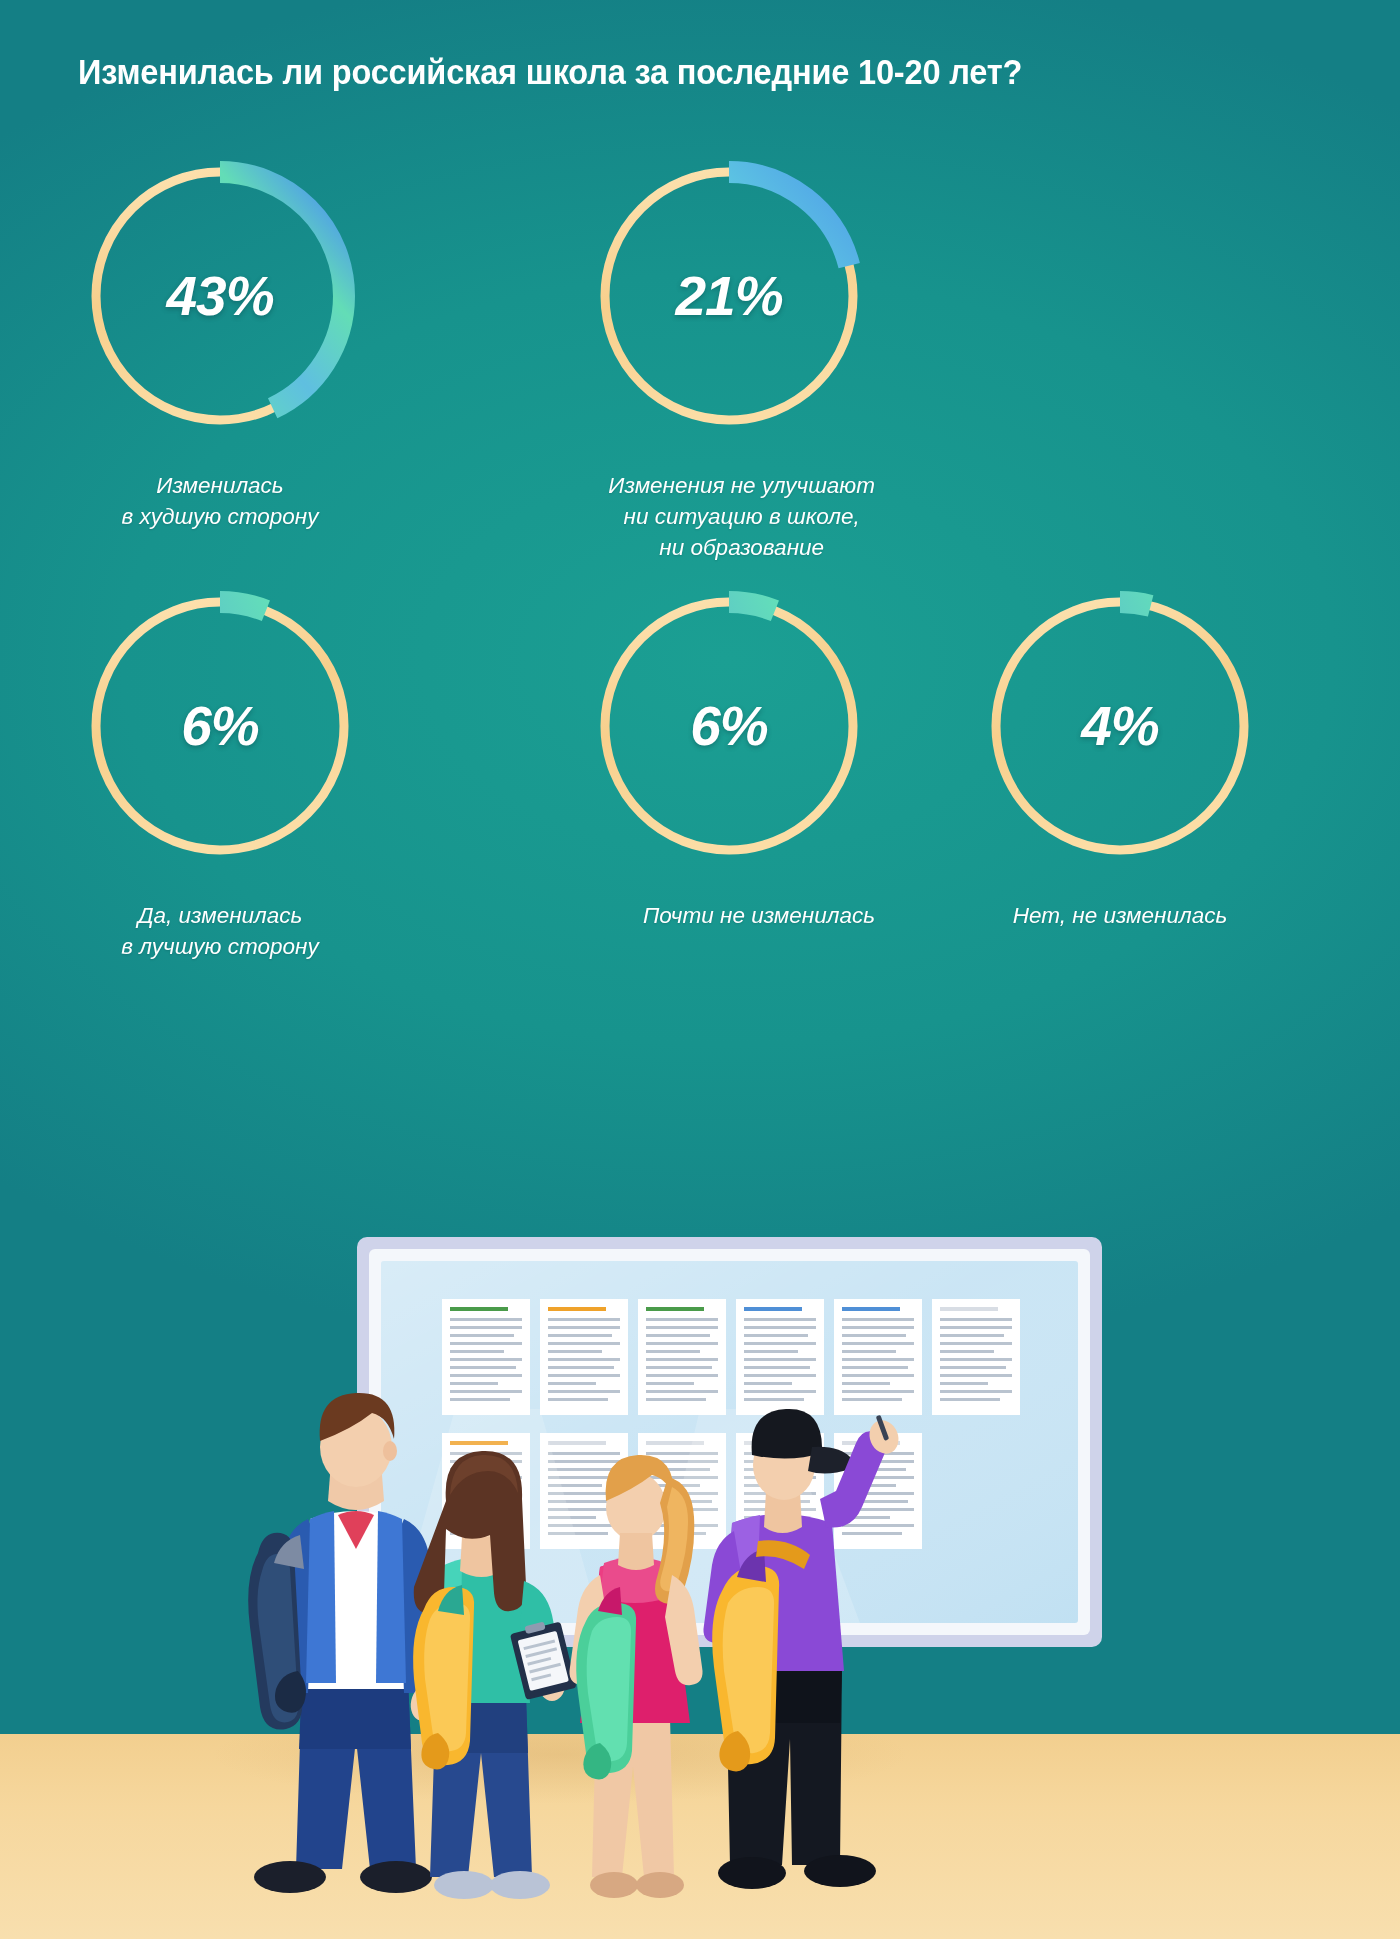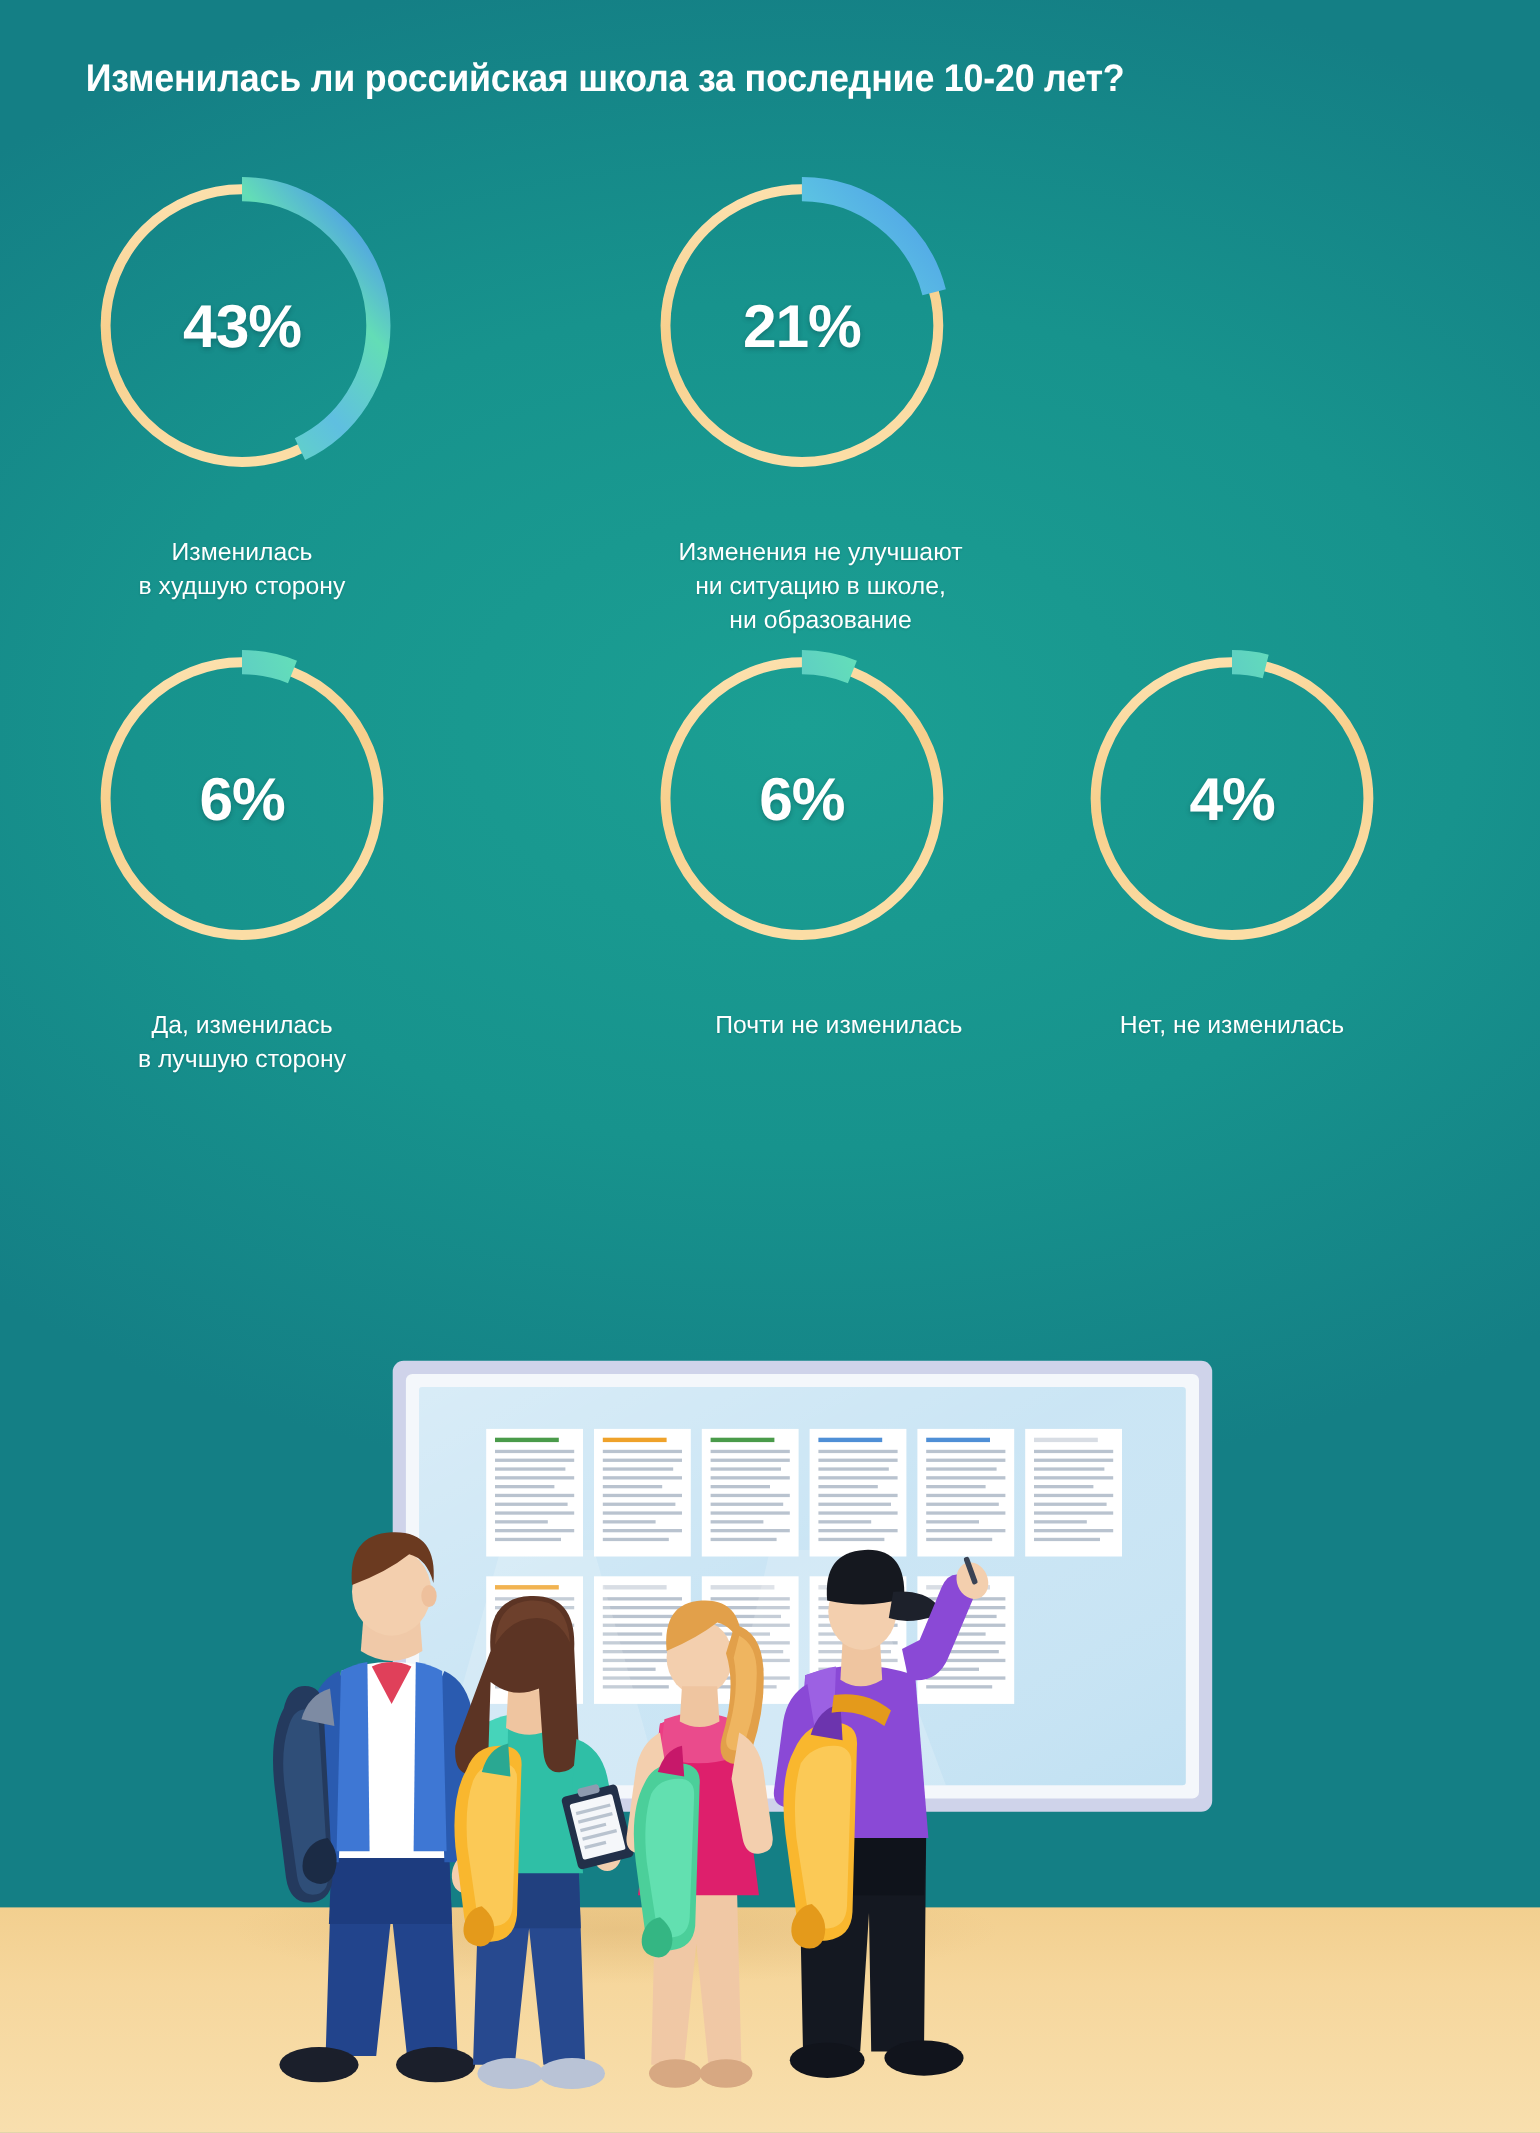--- a/index.html
+++ b/index.html
@@ -49,20 +49,21 @@
     transform-origin: left center;
     white-space: nowrap;
   }
 
   
   .donut-grid {
     position: absolute;
     left: 0;
     top: 150px;
     width: 1300px;
+    font-style: italic;
   }
   .donut-row { position: relative; height: 430px; }
   .donut-row.row2 { height: 400px; }
 
   .donut-cell {
     position: absolute;
     top: 0;
     width: 420px;
     display: flex;
     flex-direction: column;
@@ -83,21 +84,21 @@
     left: 0; right: 0; top: 50%;
     transform: translateY(-50%);
     text-align: center;
     color: #ffffff;
     font-size: 55px;
     font-weight: 700;
     letter-spacing: -1px;
     text-shadow: 0 2px 5px rgba(0,40,45,0.30);
   }
   .donut-caption {
-    margin-top: 44px;
+    margin-top: 28px;
     text-align: center;
     color: #ffffff;
     font-size: 22.5px;
     line-height: 1.38;
     font-weight: 400;
     max-width: 410px;
     white-space: pre-line;
     text-shadow: 0 1px 2px rgba(0,40,45,0.18);
   }
   .donut-cell.c2 .donut-caption { max-width: 430px; }

